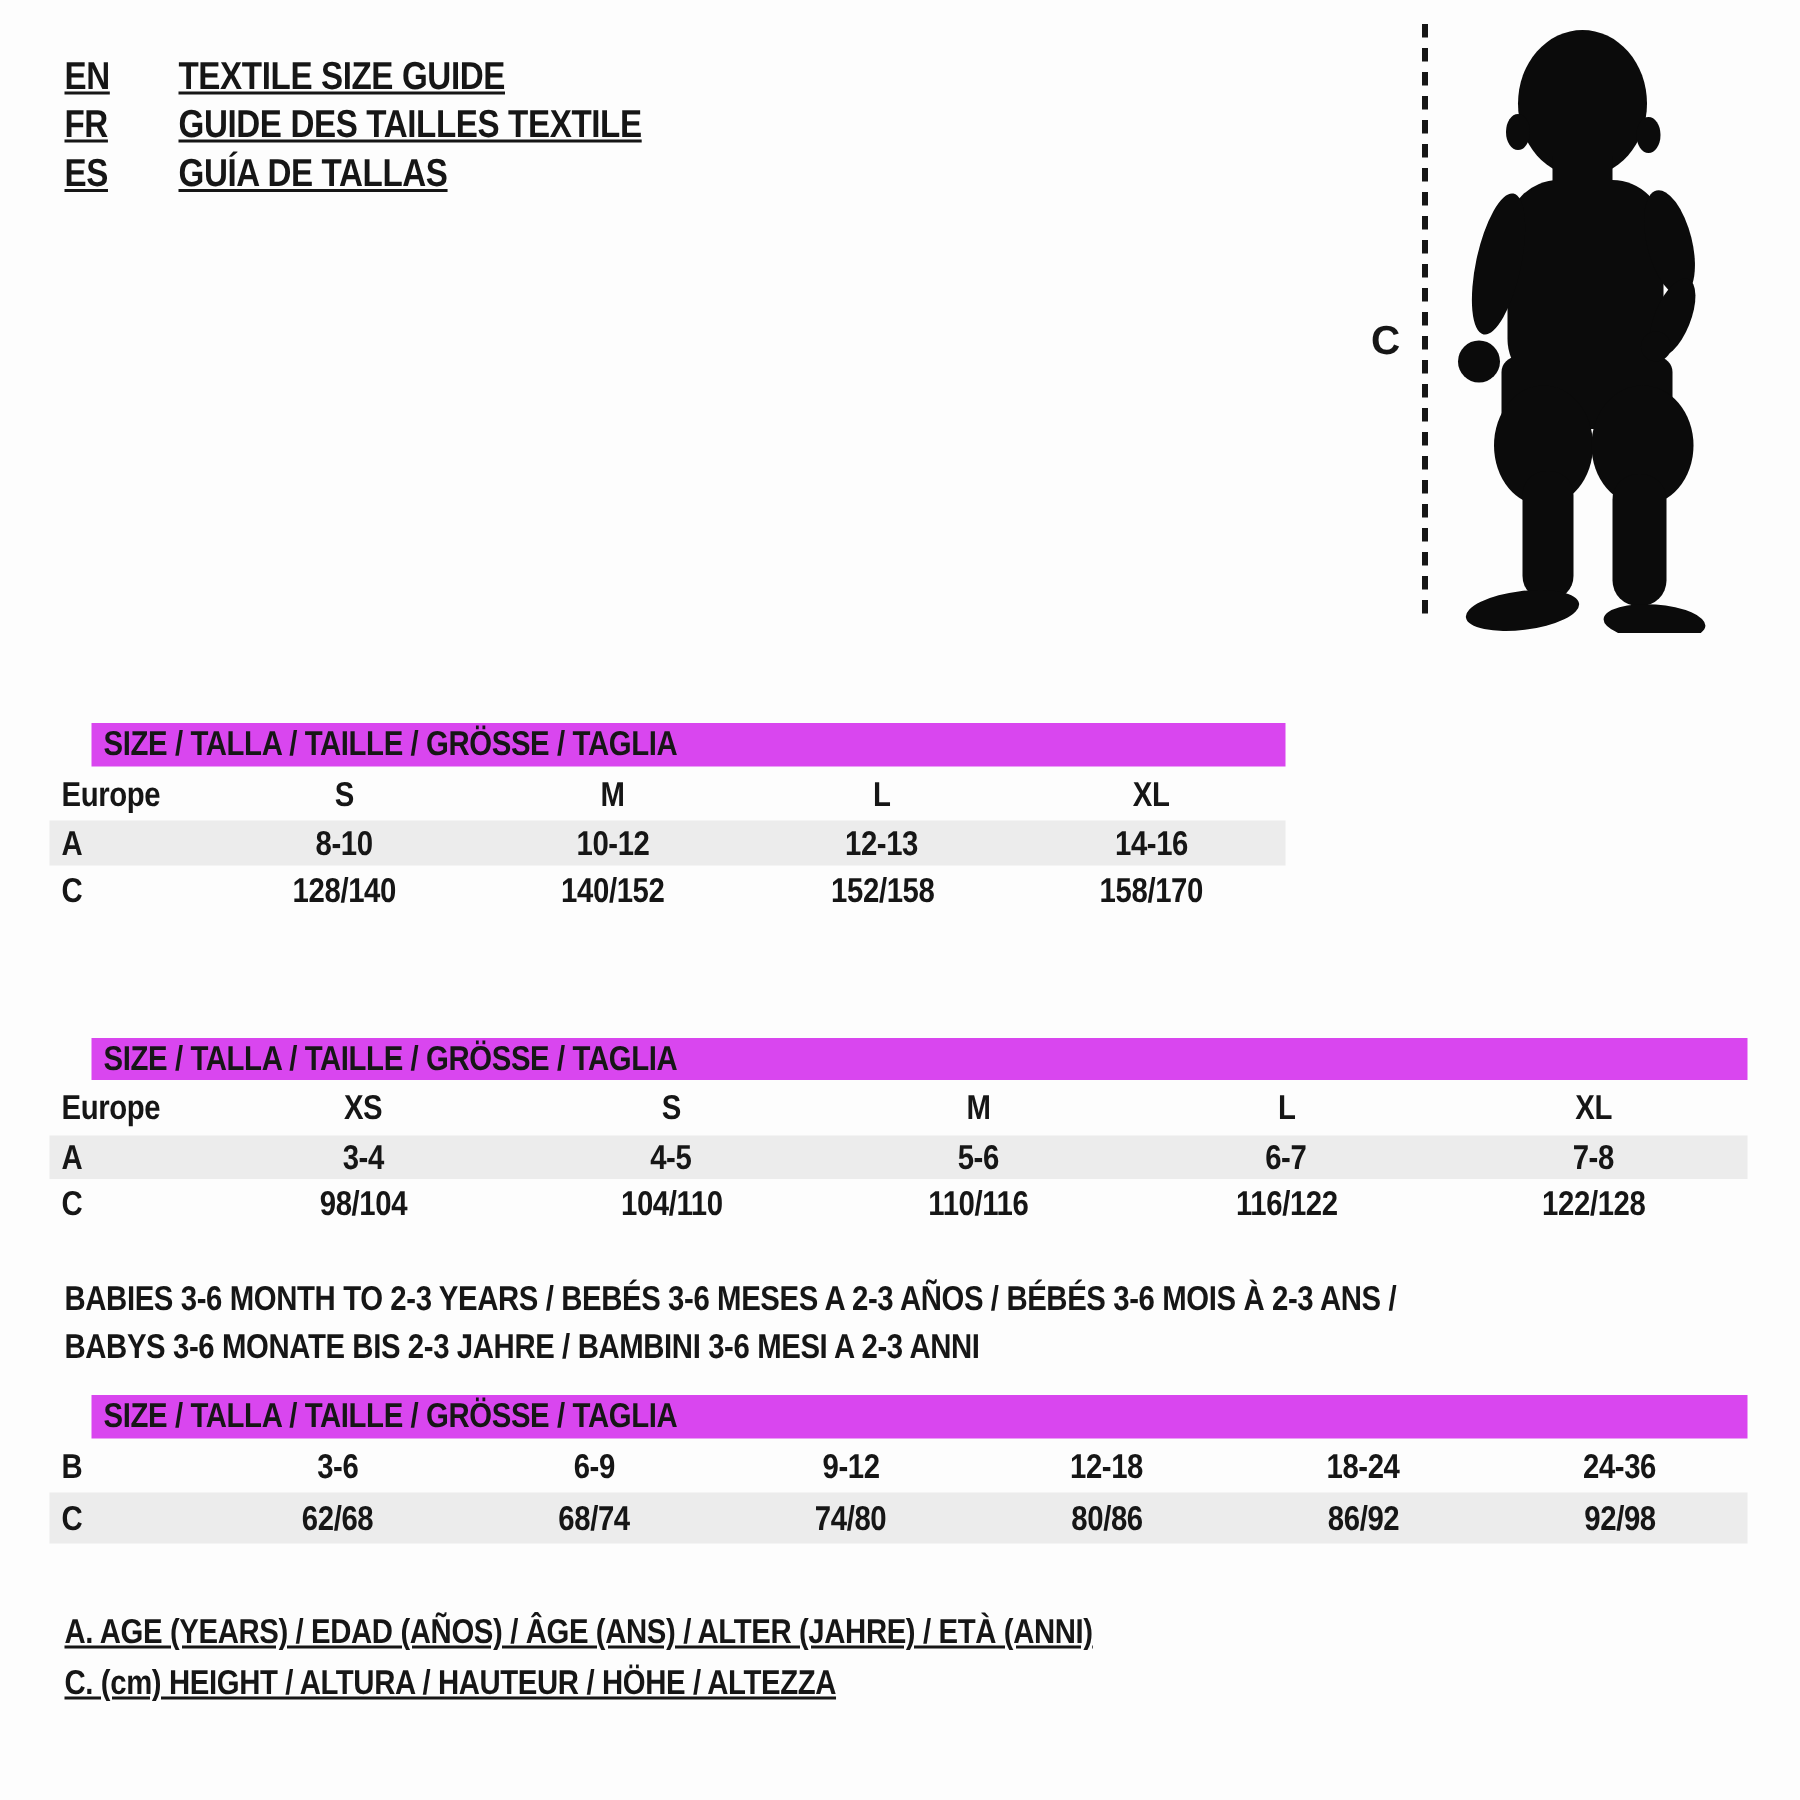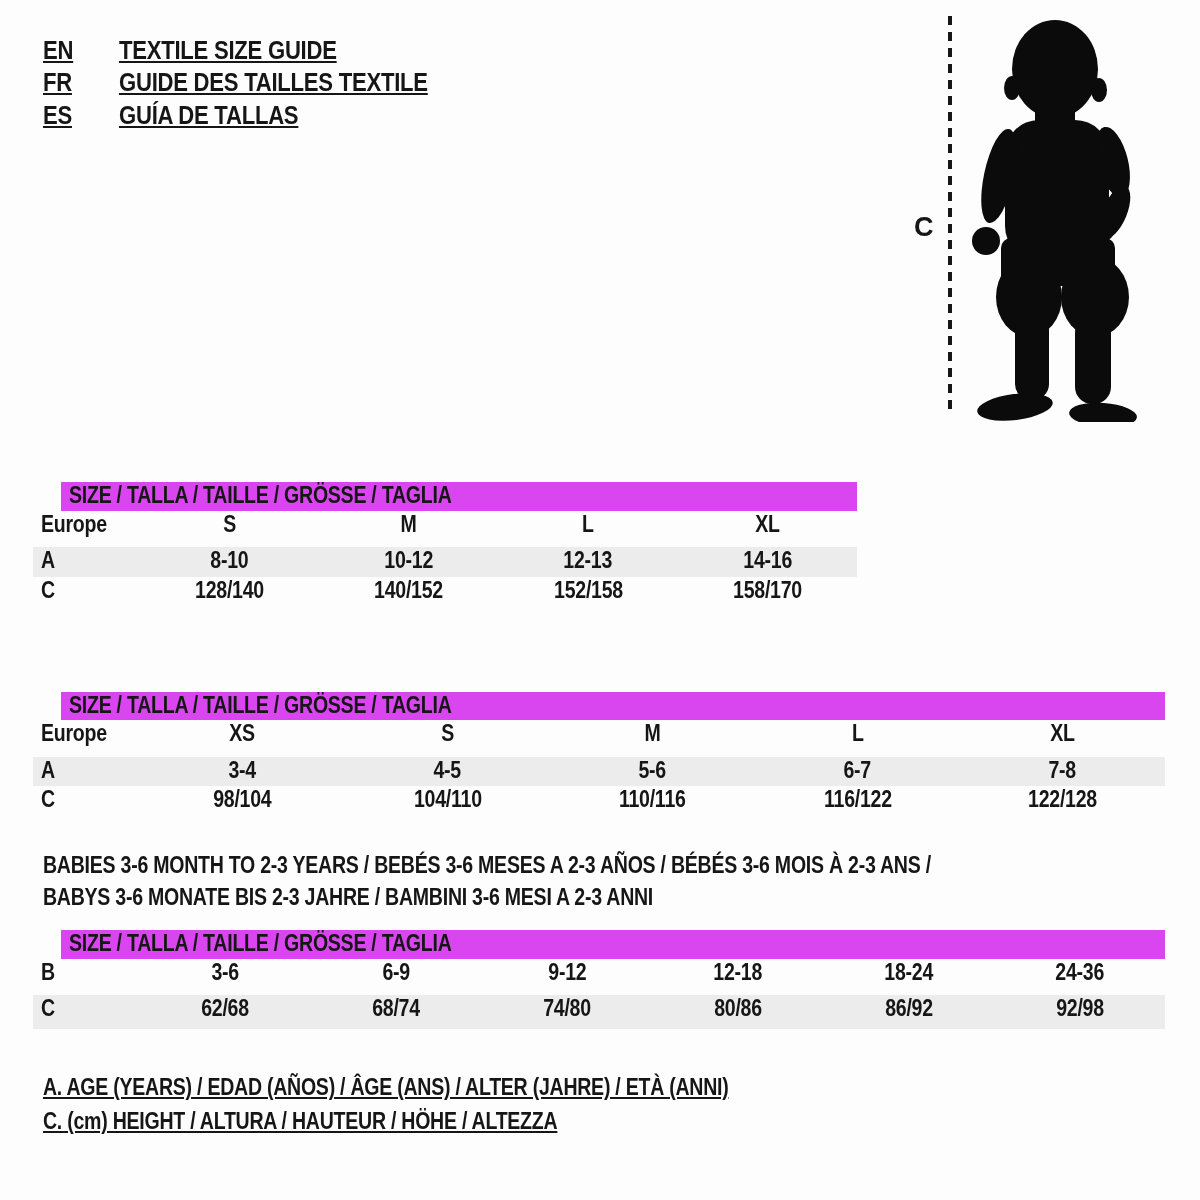--- a/index.html
+++ b/index.html
@@ -15,21 +15,21 @@
   .lang-row{display:flex;height:32.5px;align-items:center;font-size:26px;}
   .lang-code{width:76px;}
   
   .measure-label{position:absolute;left:914px;top:212px;font-size:27px;}
   
   .sec-title{position:absolute;left:43px;font-size:23px;white-space:nowrap;}
   .sub-inline{font-size:15px;position:relative;top:4px;letter-spacing:-0.3px;}
   
   .sg-table{position:absolute;left:33px;}
   .thead{background:#d946ef;display:flex;padding-left:8px;font-size:23px;margin-left:28px;}
-  .trow{display:flex;align-items:flex-start;font-size:23px;}
+  .trow{display:flex;align-items:center;font-size:23px;}
   .trow.shaded{background:#ececec;}
   .tlabel{width:107px;padding-left:8px;box-sizing:border-box;}
   .tcell{flex:1;text-align:center;}
   .tcell .cx{transform-origin:50% 50%;}
   
   .footnotes{position:absolute;left:43px;top:1071px;font-size:23px;}
   .footnote{height:33.4px;display:flex;align-items:center;text-decoration:underline;}
 </style>
 </head>
 <body>

